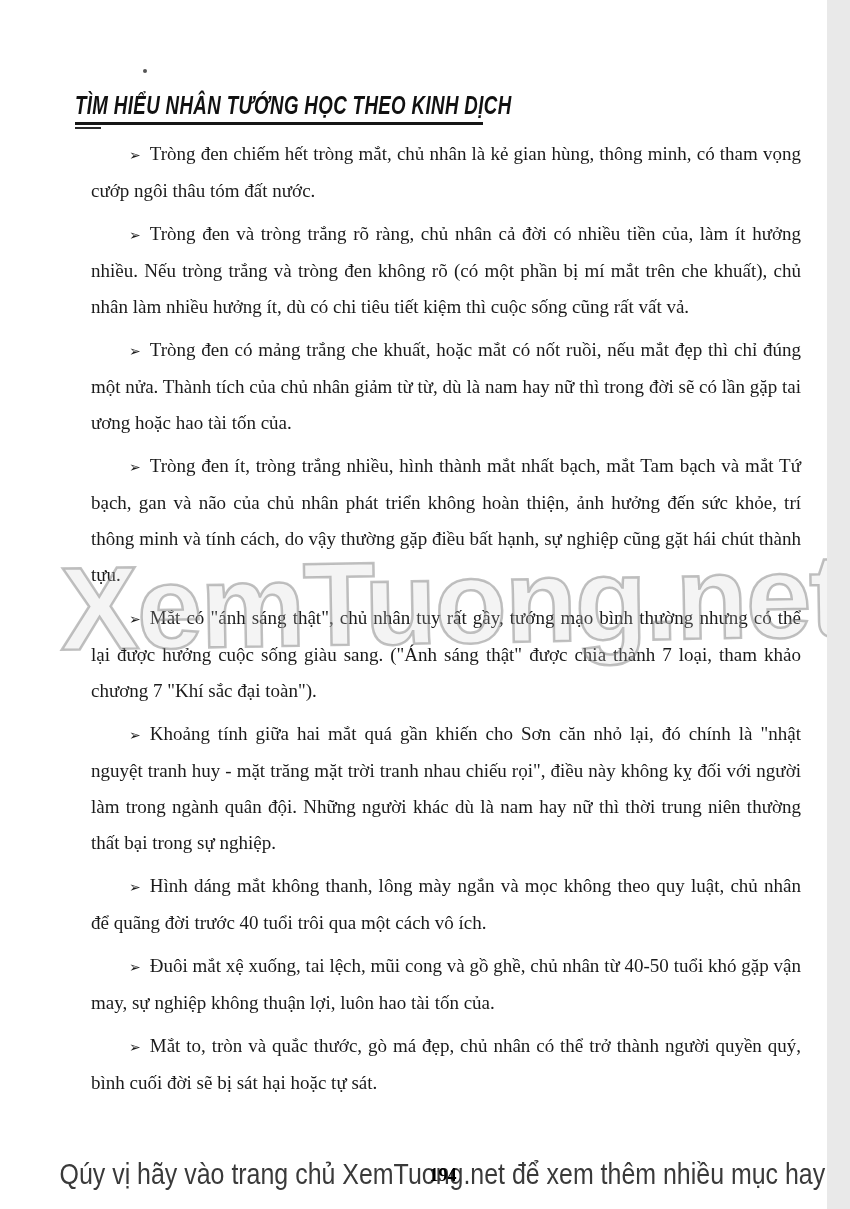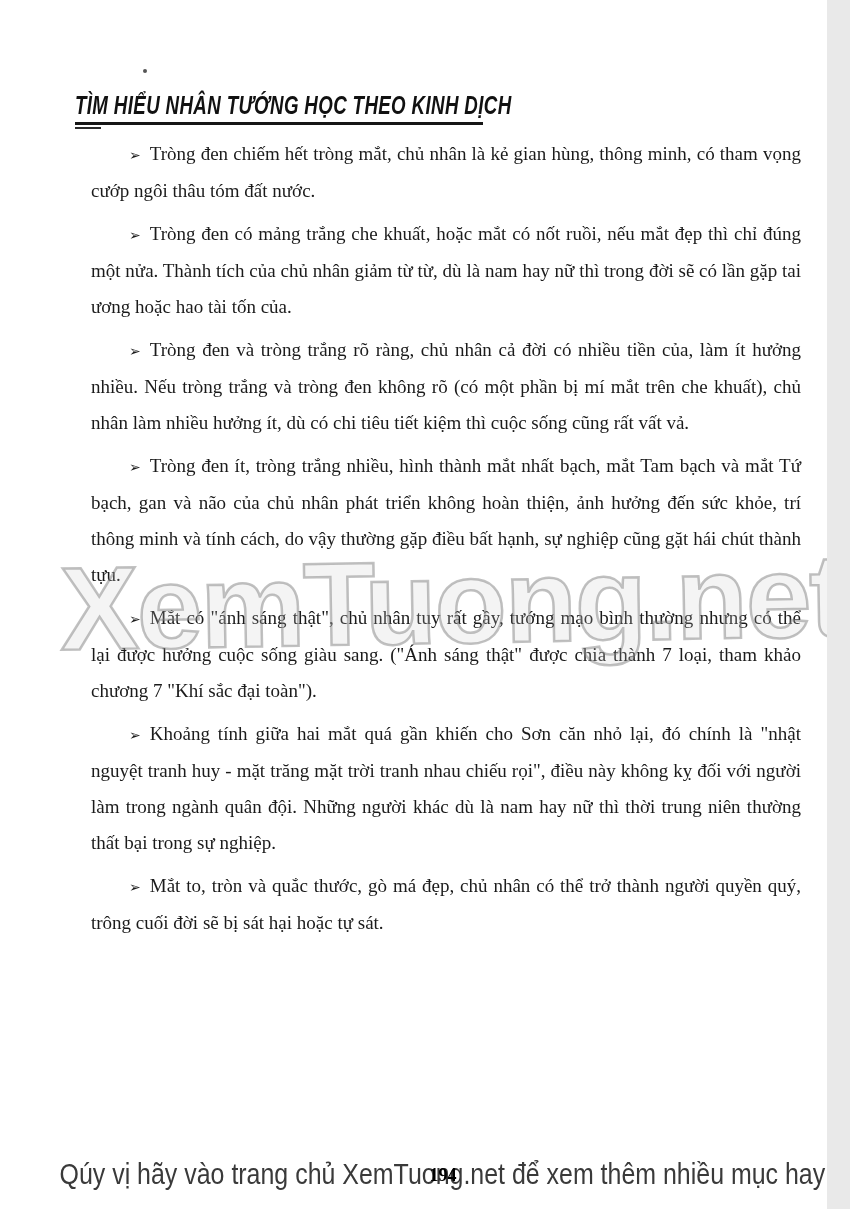--- a/index.html
+++ b/index.html
@@ -119,26 +119,28 @@
   <div class="speck"></div>
 
   <div class="running-head">
     <span class="title-text">TÌM HIỂU NHÂN TƯỚNG HỌC THEO KINH DỊCH</span>
   </div>
   <div class="title-underline"></div>
   <div class="title-underline-frag"></div>
 
   <div class="content">
     <p class="para"><span class="bullet">➢</span><span>Tròng đen chiếm hết tròng mắt, chủ nhân là kẻ gian hùng, thông minh, có tham vọng cướp ngôi thâu tóm đất nước.</span></p>
+    <p class="para"><span class="bullet">➢</span><span>Tròng đen và tròng trắng rõ ràng, chủ nhân cả đời có nhiều tiền của, làm ít hưởng nhiều. Nếu tròng trắng và tròng đen không rõ (có một phần bị mí mắt trên che khuất), chủ nhân làm nhiều hưởng ít, dù có chi tiêu tiết kiệm thì cuộc sống cũng rất vất vả.</span></p>
     <p class="para"><span class="bullet">➢</span><span>Tròng đen có mảng trắng che khuất, hoặc mắt có nốt ruồi, nếu mắt đẹp thì chỉ đúng một nửa. Thành tích của chủ nhân giảm từ từ, dù là nam hay nữ thì trong đời sẽ có lần gặp tai ương hoặc hao tài tốn của.</span></p>
-    <p class="para"><span class="bullet">➢</span><span>Tròng đen và tròng trắng rõ ràng, chủ nhân cả đời có nhiều tiền của, làm ít hưởng nhiều. Nếu tròng trắng và tròng đen không rõ (có một phần bị mí mắt trên che khuất), chủ nhân làm nhiều hưởng ít, dù có chi tiêu tiết kiệm thì cuộc sống cũng rất vất vả.</span></p>
     <p class="para"><span class="bullet">➢</span><span>Tròng đen ít, tròng trắng nhiều, hình thành mắt nhất bạch, mắt Tam bạch và mắt Tứ bạch, gan và não của chủ nhân phát triển không hoàn thiện, ảnh hưởng đến sức khỏe, trí thông minh và tính cách, do vậy thường gặp điều bất hạnh, sự nghiệp cũng gặt hái chút thành tựu.</span></p>
     <p class="para"><span class="bullet">➢</span><span>Mắt có "ánh sáng thật", chủ nhân tuy rất gầy, tướng mạo bình thường nhưng có thể lại được hưởng cuộc sống giàu sang. ("Ánh sáng thật" được chia thành 7 loại, tham khảo chương 7 "Khí sắc đại toàn").</span></p>
     <p class="para"><span class="bullet">➢</span><span>Khoảng tính giữa hai mắt quá gần khiến cho Sơn căn nhỏ lại, đó chính là "nhật nguyệt tranh huy - mặt trăng mặt trời tranh nhau chiếu rọi", điều này không kỵ đối với người làm trong ngành quân đội. Những người khác dù là nam hay nữ thì thời trung niên thường thất bại trong sự nghiệp.</span></p>
-    <p class="para"><span class="bullet">➢</span><span>Mắt to, tròn và quắc thước, gò má đẹp, chủ nhân có thể trở thành người quyền quý, trông cuối đời sẽ bị sát hại hoặc tự sát.</span></p>
+    <p class="para"><span class="bullet">➢</span><span>Hình dáng mắt không thanh, lông mày ngắn và mọc không theo quy luật, chủ nhân để quãng đời trước 40 tuổi trôi qua một cách vô ích.</span></p>
+    <p class="para"><span class="bullet">➢</span><span>Đuôi mắt xệ xuống, tai lệch, mũi cong và gồ ghề, chủ nhân từ 40-50 tuổi khó gặp vận may, sự nghiệp không thuận lợi, luôn hao tài tốn của.</span></p>
+    <p class="para"><span class="bullet">➢</span><span>Mắt to, tròn và quắc thước, gò má đẹp, chủ nhân có thể trở thành người quyền quý, bình cuối đời sẽ bị sát hại hoặc tự sát.</span></p>
   </div>
 
   <div class="watermark">XemTuong.net</div>
 
   <div class="footer"><span>Qúy vị hãy vào trang chủ </span><span>XemTuong.net</span><span> để xem thêm nhiều mục hay khác</span></div>
 
   <div class="page-number">194</div>
 
 </div>
 

